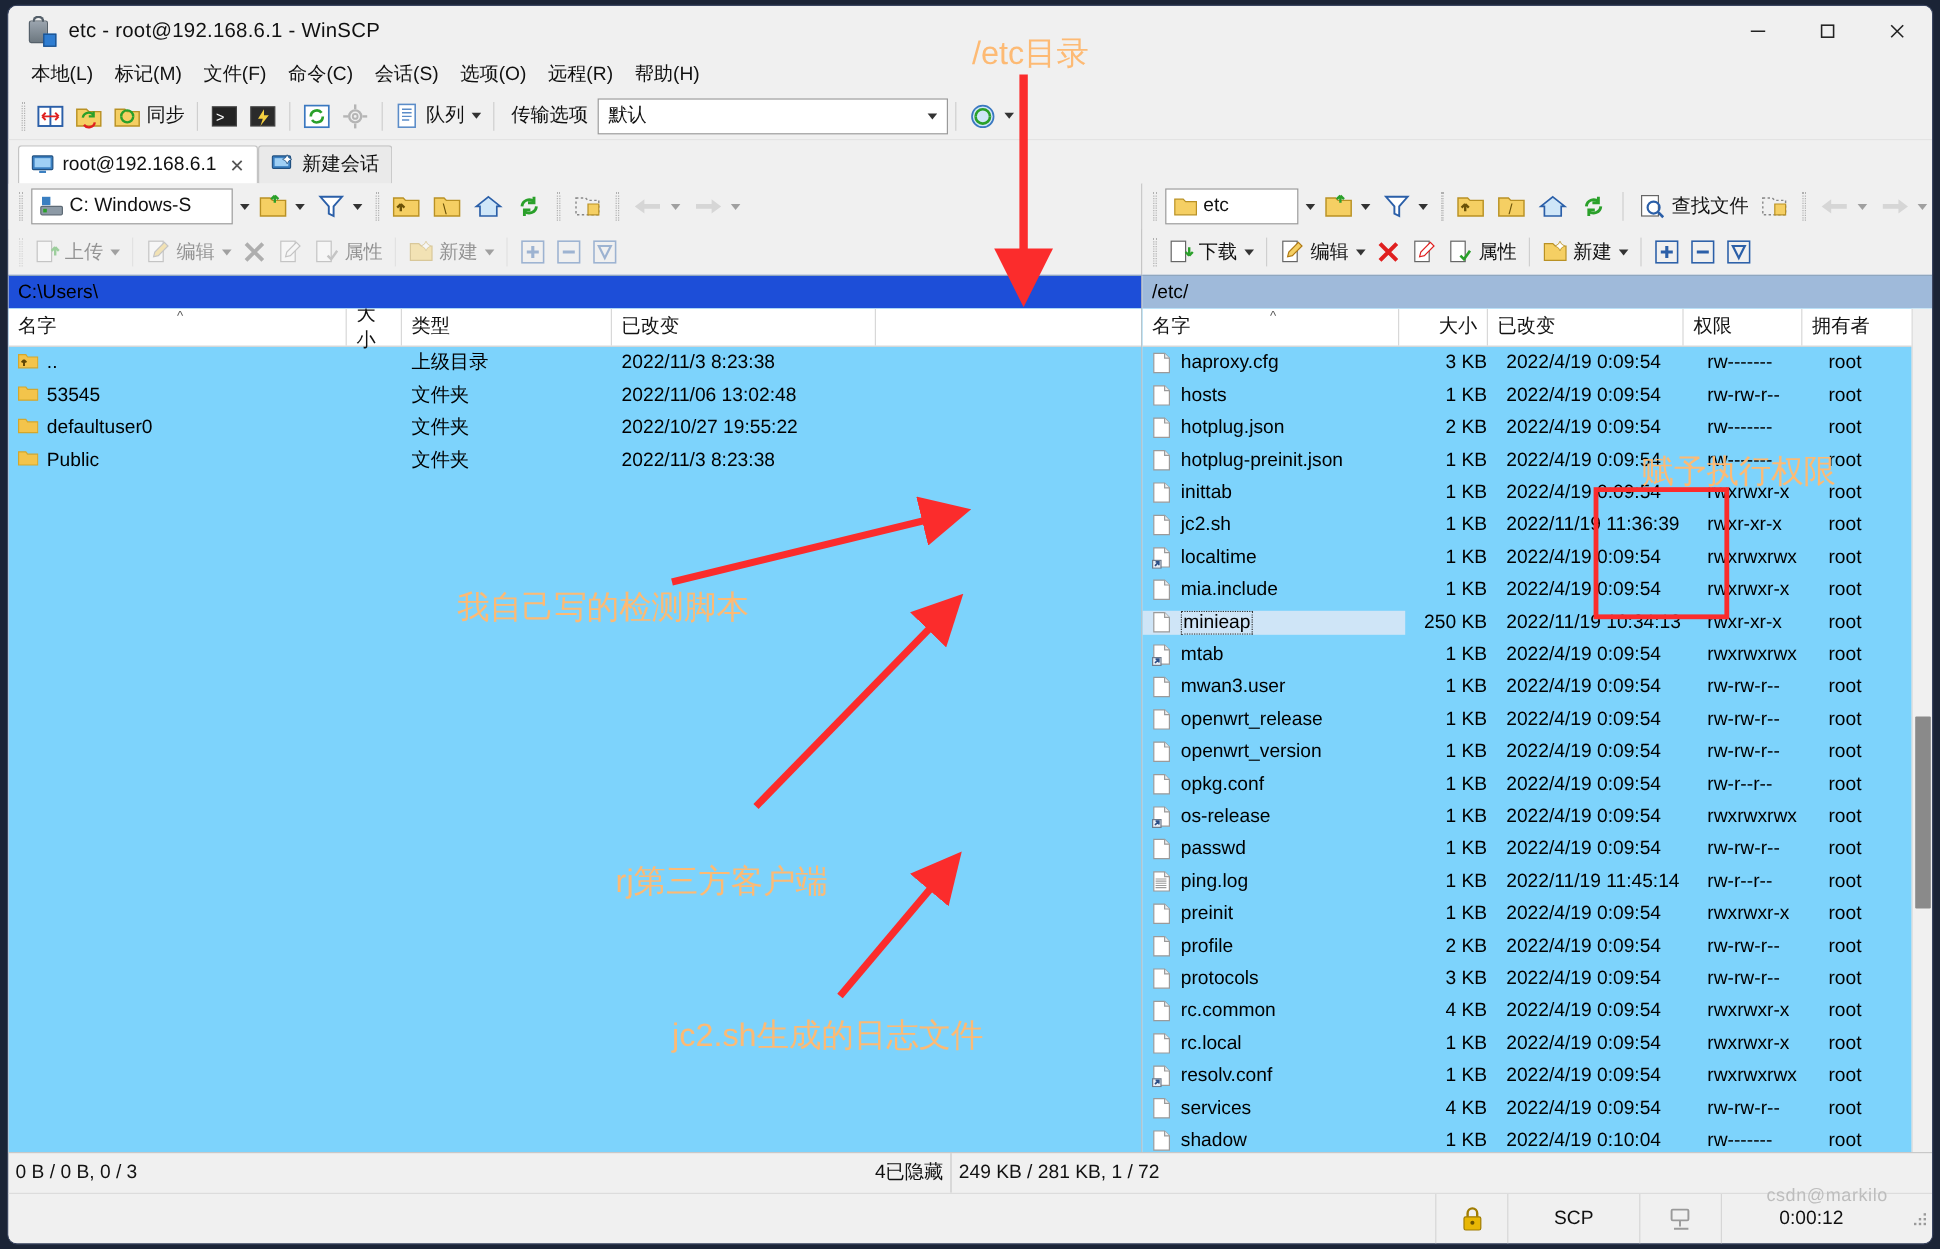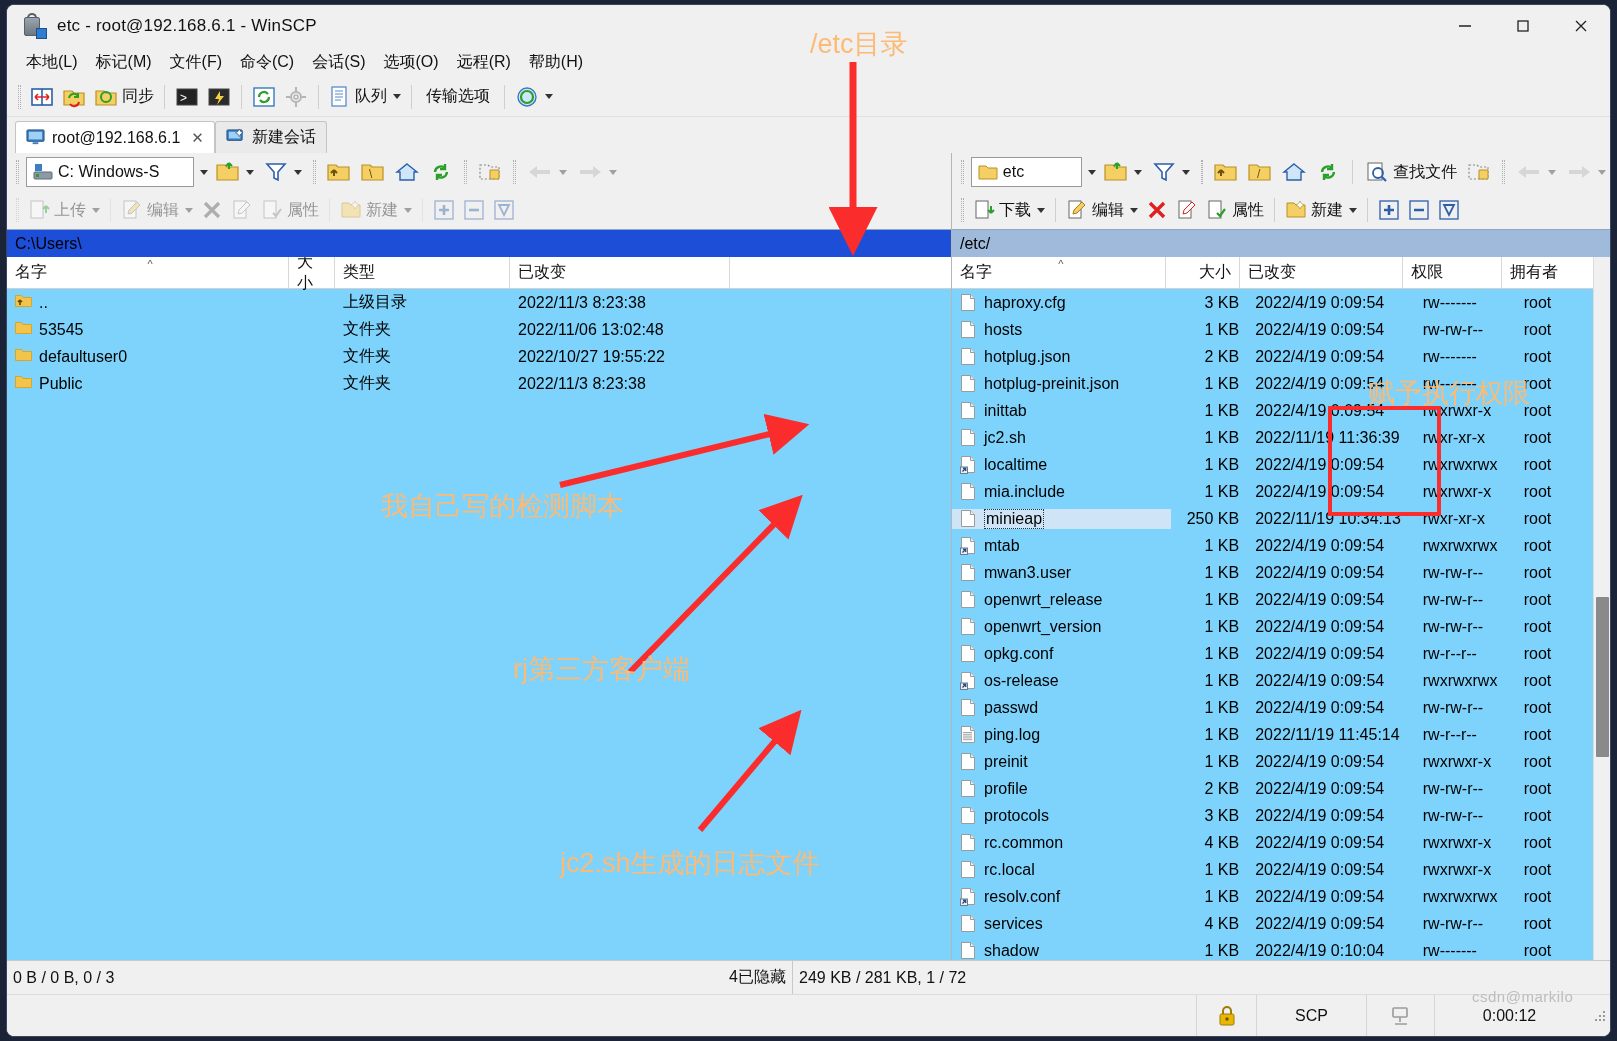--- a/index.html
+++ b/index.html
@@ -235,20 +235,24 @@
             <line x1="6" y1="9" x2="14" y2="9"></line>
             <line x1="6" y1="12" x2="14" y2="12"></line>
             <line x1="6" y1="15" x2="12" y2="15"></line>
           </g>
         </svg>
       <span class="tbtext">队列</span>
       <span class="caret"></span>
     </div>
     <div class="tbsep"></div>
     <span class="tbtext" style="margin:0 8px">传输选项</span>
+    <div class="combo" style="width:292px">
+      <span>默认</span>
+      <span class="cb-arrow caret"></span>
+    </div>
     <div class="tbsep"></div>
     <div class="tbbtn">
       <svg width="24" height="24" viewBox="0 0 24 24">
           <circle cx="12" cy="12" r="9" fill="#cfe6f8" stroke="#3a78c0" stroke-width="1.4"></circle>
           <path d="M6 12a6 6 0 0112 0" stroke="#2aa02a" stroke-width="2.2" fill="none"></path>
           <path d="M18 12a6 6 0 01-12 0" stroke="#2aa02a" stroke-width="2.2" fill="none"></path>
         </svg>
       <span class="caret"></span>
     </div>
   </div>
@@ -1054,16 +1058,16 @@
   <line x1="853" y1="62" x2="853" y2="228" stroke="#fb2c2c" stroke-width="7" marker-end="url(#ah)"></line>
   <line x1="560" y1="485" x2="786" y2="430" stroke="#fb2c2c" stroke-width="6" marker-end="url(#ah)"></line>
   <line x1="630" y1="672" x2="786" y2="512" stroke="#fb2c2c" stroke-width="6" marker-end="url(#ah)"></line>
   <line x1="700" y1="830" x2="786" y2="728" stroke="#fb2c2c" stroke-width="6" marker-end="url(#ah)"></line>
 </svg>
 <div class="redbox" style="left:1328px; top:406px; width:113px; height:110px;"></div>
 
 <div class="anno" id="anno-0" style="left: 810px; top: 26px;">/etc目录</div>
 <div class="anno" id="anno-1" style="left: 1368px; top: 375px;">赋予执行权限</div>
 <div class="anno" id="anno-2" style="left: 381px; top: 488px;">我自己写的检测脚本</div>
-<div class="anno" id="anno-3" style="left: 513px; top: 651px;">rj第三方客户端</div>
+<div class="anno" id="anno-3" style="left: 513px; top: 716px;">rj第三方客户端</div>
 <div class="anno" id="anno-4" style="left: 560px; top: 845px;">jc2.sh生成的日志文件</div>
 
 <div class="wm" style="left:1472px; top:988px;">csdn@markilo</div>
 
 </body></html>

